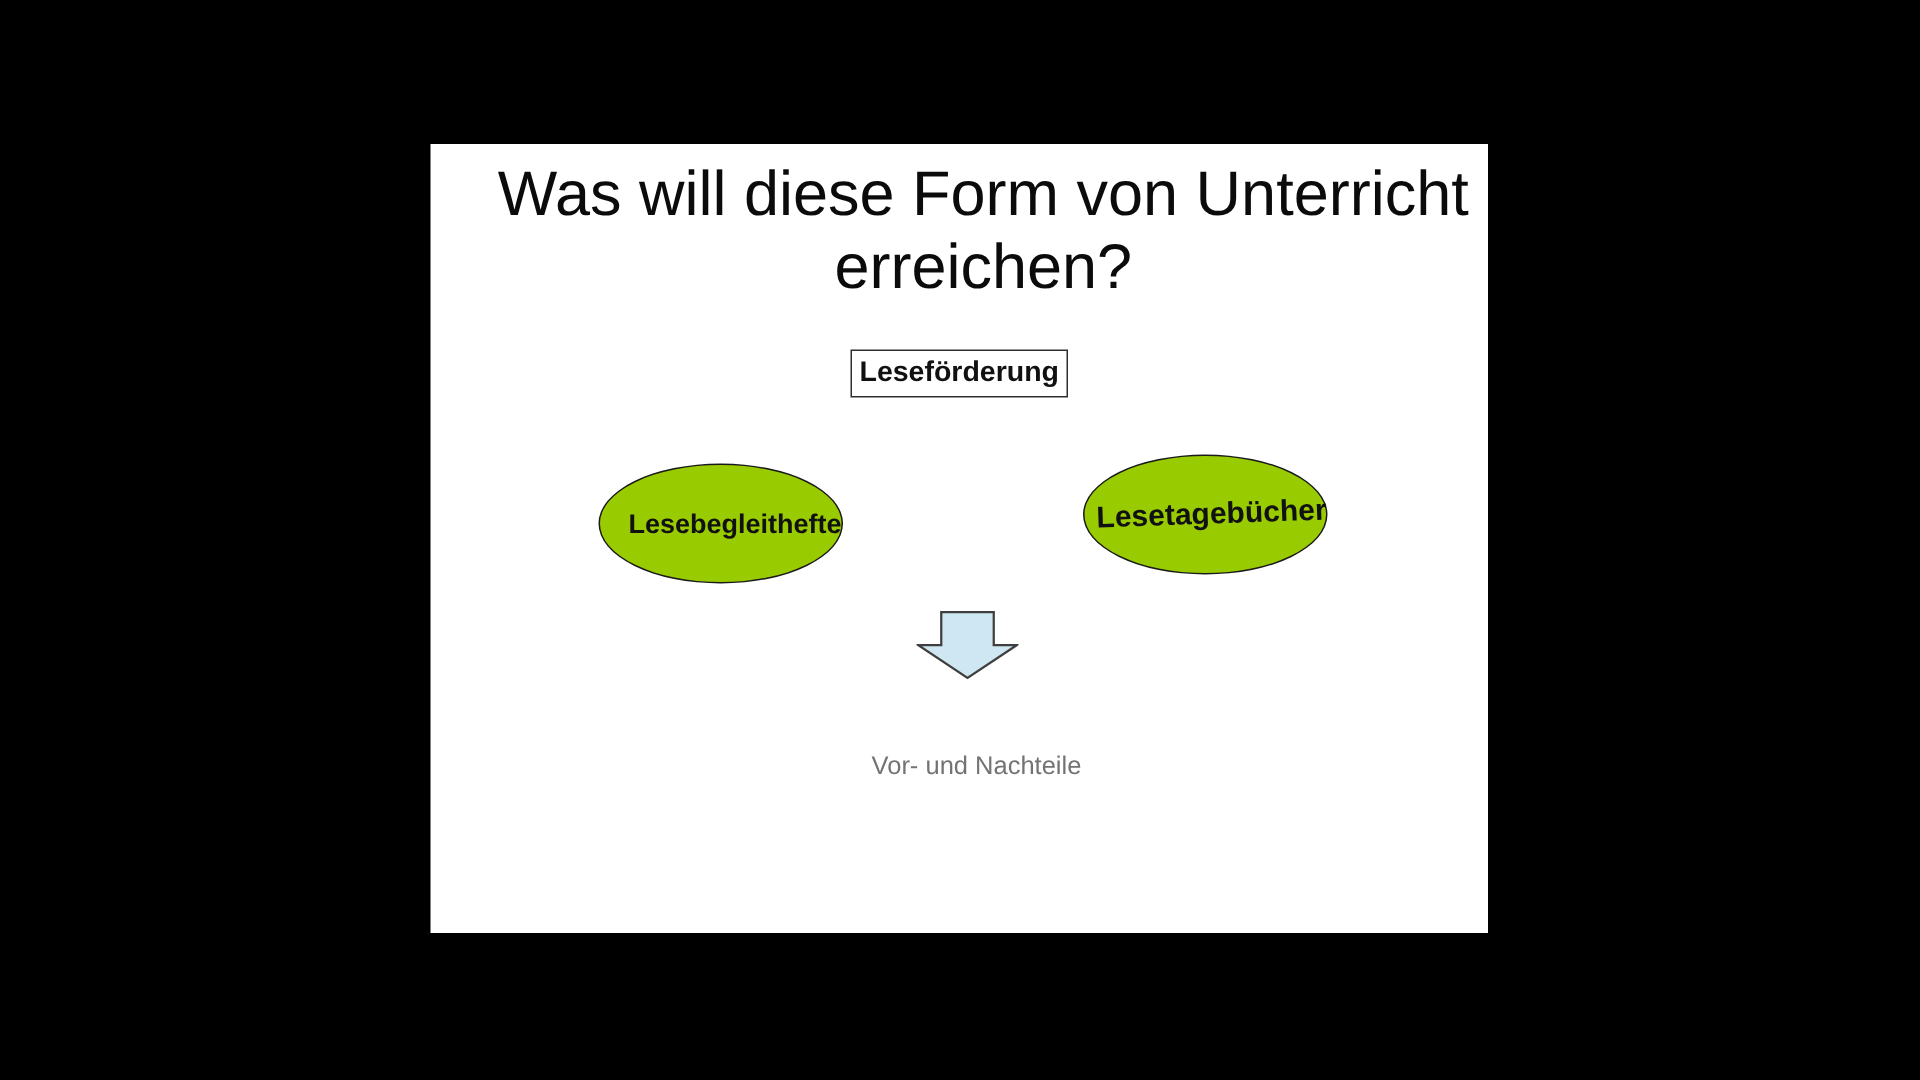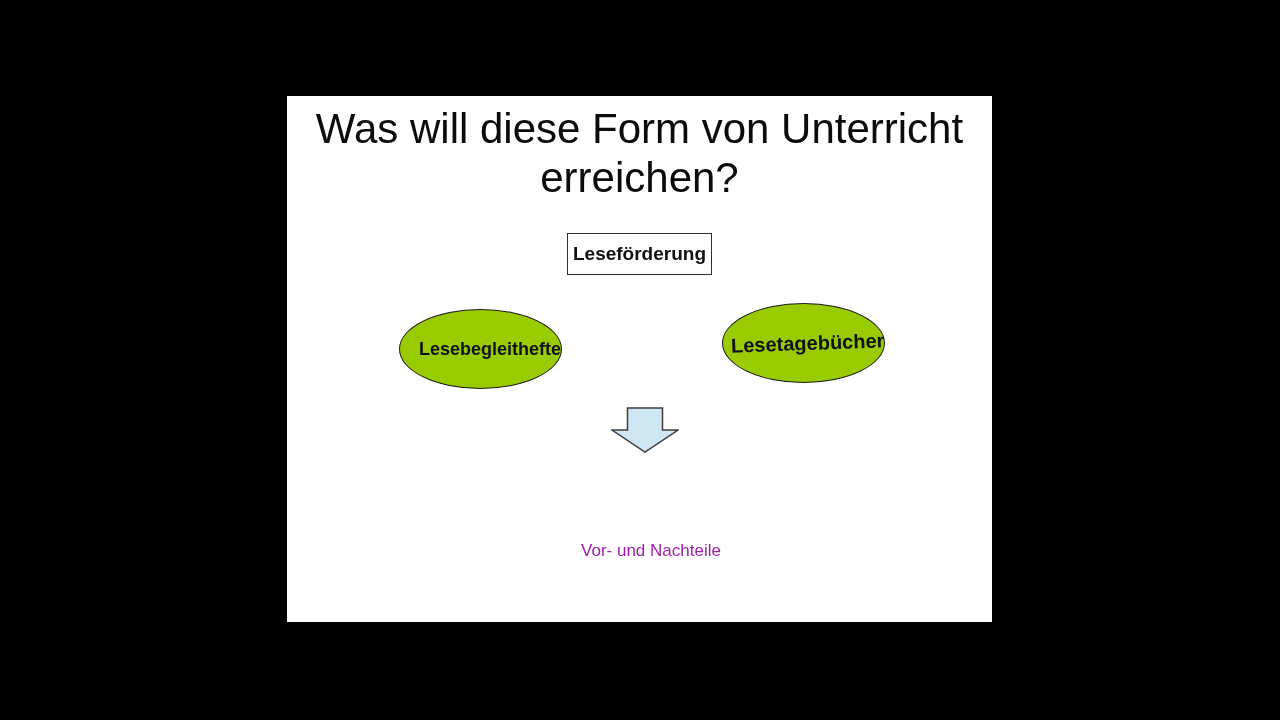--- a/index.html
+++ b/index.html
@@ -21,38 +21,38 @@
     position: absolute;
     left: 287px;
     top: 96px;
     width: 705px;
     height: 526px;
     background: #fff;
   }
   .title {
     position: absolute;
     top: 8px;
-    left: 0;
+    left: 16px;
     width: 705px;
     margin: 0;
     padding: 0 20px;
     box-sizing: border-box;
     text-align: center;
     font-size: 42px;
     line-height: 49px;
     font-weight: 400;
     color: #0b0b0b;
     letter-spacing: 0px;
   }
   .label-box {
     position: absolute;
     left: 280px;
     top: 137px;
     width: 145px;
-    height: 42px;
+    height: 32px;
     box-sizing: border-box;
     border: 1.5px solid #2e2e2e;
     background: #fff;
     display: flex;
     align-items: center;
     justify-content: center;
   }
   .label-box span {
     font-size: 19px;
     font-weight: 700;
@@ -90,23 +90,22 @@
     stroke-width: 1.5;
     stroke-linejoin: miter;
   }
   .bottom-label {
     position: absolute;
     left: 364px;
     top: 405px;
     transform: translateX(-50%);
     font-size: 17px;
     font-weight: 400;
-    color: #a21caf;
+    color: #737373;
     white-space: nowrap;
-    margin-top: 40px;
   }
 </style>
 </head>
 <body>
 
 <div class="stage">
   <div class="slide">
 
     <h1 class="title">Was will diese Form von Unterricht erreichen?</h1>
 

